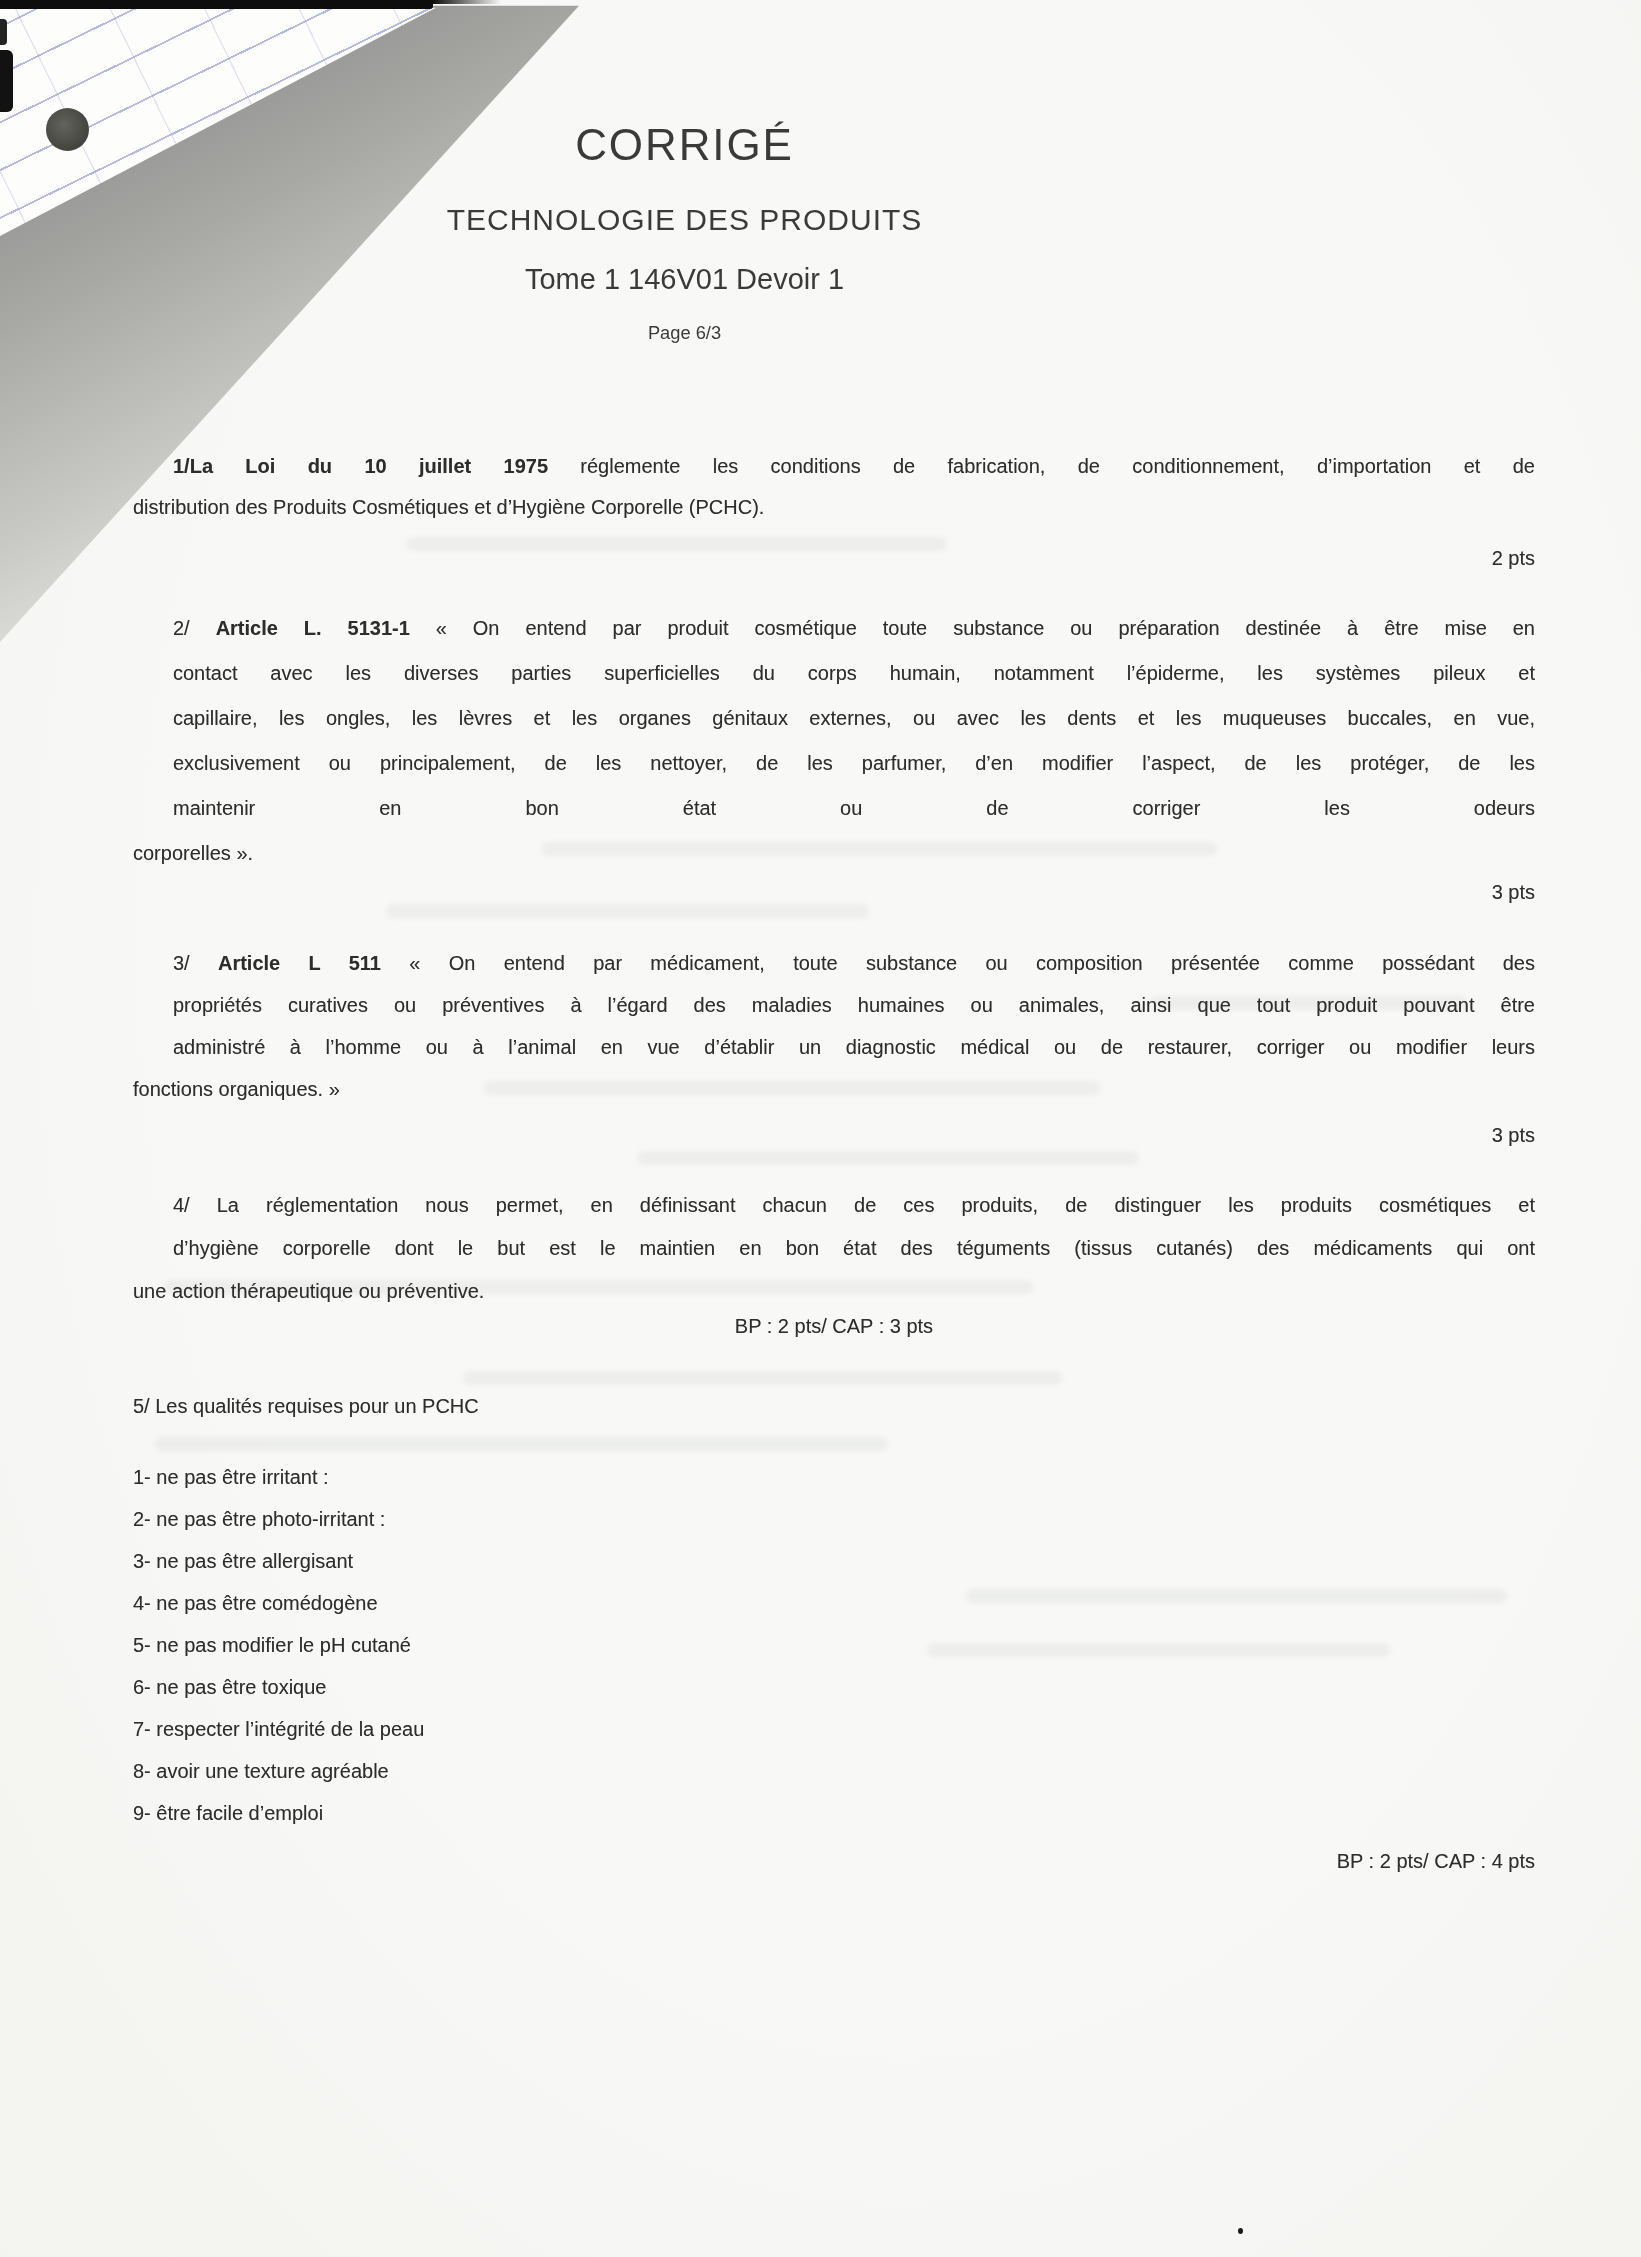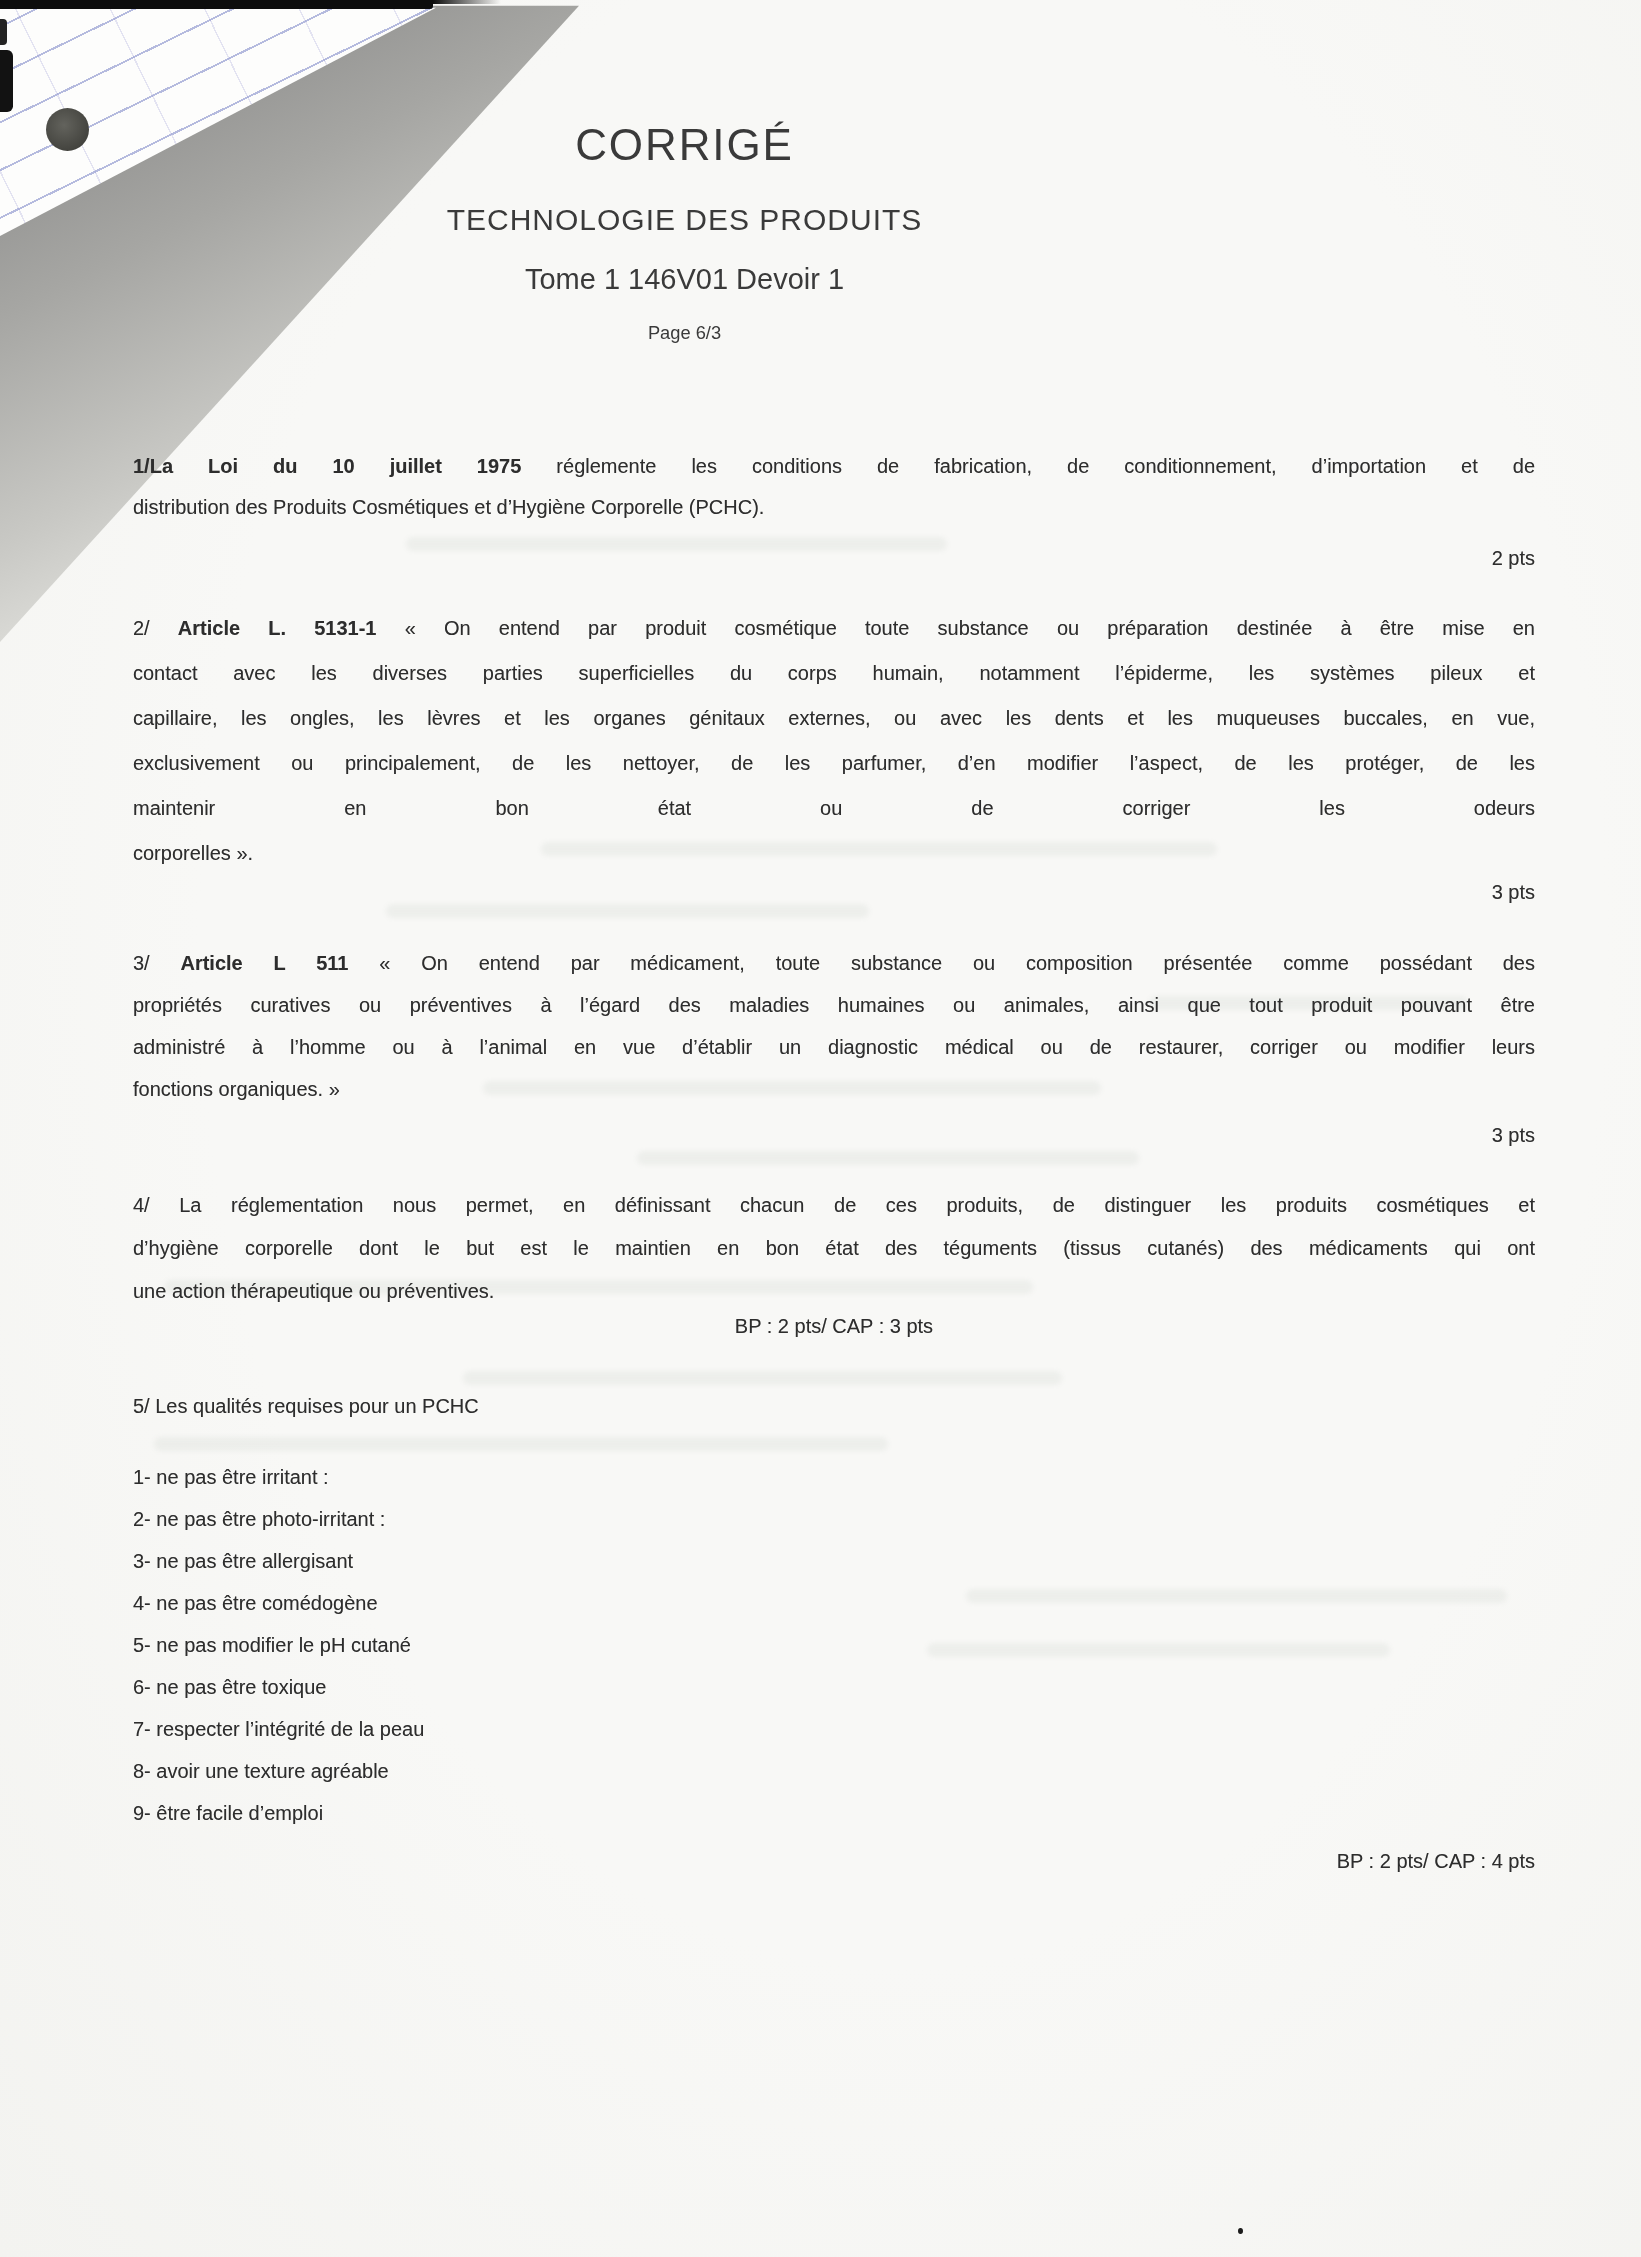--- a/index.html
+++ b/index.html
@@ -11,21 +11,21 @@
     font-family:"Liberation Sans","DejaVu Sans",sans-serif;
     color:#2d2d2d;
   }
   .center{position:absolute;left:0;width:1369px;text-align:center;color:#3a3a3a;}
   .t1{top:120px;font-size:44px;font-weight:400;letter-spacing:1.9px;}
   .t2{top:203px;font-size:30px;font-weight:400;letter-spacing:1px;}
   .t3{top:263px;font-size:29px;font-weight:400;}
   .t4{top:322px;font-size:18.3px;font-weight:400;}
   .block{position:absolute;left:133px;width:1402px;}
   .bodyline{font-size:20px;text-shadow:0 0 0.5px rgba(40,40,40,.3);}
-  .jf{text-align:justify;text-align-last:justify;}
+  .jf{text-align:justify;text-align-last:justify;margin-left:40px;}
   .lf{text-align:left;}
   .b{font-weight:bold;}
   .pts{position:absolute;left:133px;width:1402px;text-align:right;font-size:20px;line-height:42px;color:#2d2d2d;text-shadow:0 0 0.5px rgba(40,40,40,.3);}
 
   
   .corner{position:absolute;left:0;top:0;width:657px;height:676px;pointer-events:none;}
   .corner-shadow{
     position:absolute;left:0;top:0;width:637px;height:666px;
     clip-path:polygon(0 5.8px,579px 5.8px,0 642px);
     background:linear-gradient(153deg,#7e7e7e 0%,#a6a6a3 32%,#c8c8c4 55%,#e5e5e1 72%,rgba(246,246,244,0) 90%);
@@ -110,21 +110,21 @@
     <div class="bodyline jf"><span>3/ </span><span class="b">Article L 511</span><span> « On entend par médicament, toute substance ou composition présentée comme possédant des</span></div>
     <div class="bodyline jf">propriétés curatives ou préventives à l’égard des maladies humaines ou animales, ainsi que tout produit pouvant être</div>
     <div class="bodyline jf">administré à l’homme ou à l’animal en vue d’établir un diagnostic médical ou de restaurer, corriger ou modifier leurs</div>
     <div class="bodyline lf">fonctions organiques. »</div>
   </div>
   <div class="pts" style="top:1114px;">3 pts</div>
 
   <div class="block" style="top:1184px;line-height:43px;">
     <div class="bodyline jf">4/ La réglementation nous permet, en définissant chacun de ces produits, de distinguer les produits cosmétiques et</div>
     <div class="bodyline jf">d’hygiène corporelle dont le but est le maintien en bon état des téguments (tissus cutanés) des médicaments qui ont</div>
-    <div class="bodyline lf">une action thérapeutique ou préventives.</div>
+    <div class="bodyline lf">une action thérapeutique ou préventive.</div>
   </div>
   <div class="pts" style="top:1305px;text-align:center;">BP : 2 pts/ CAP : 3 pts</div>
 
   <div class="block" style="top:1385px;line-height:42px;">
     <div class="bodyline lf">5/ Les qualités requises pour un PCHC</div>
   </div>
   <div class="block" style="top:1456px;line-height:42px;">
     <div class="bodyline lf">1- ne pas être irritant :</div>
     <div class="bodyline lf">2- ne pas être photo-irritant :</div>
     <div class="bodyline lf">3- ne pas être allergisant</div>

